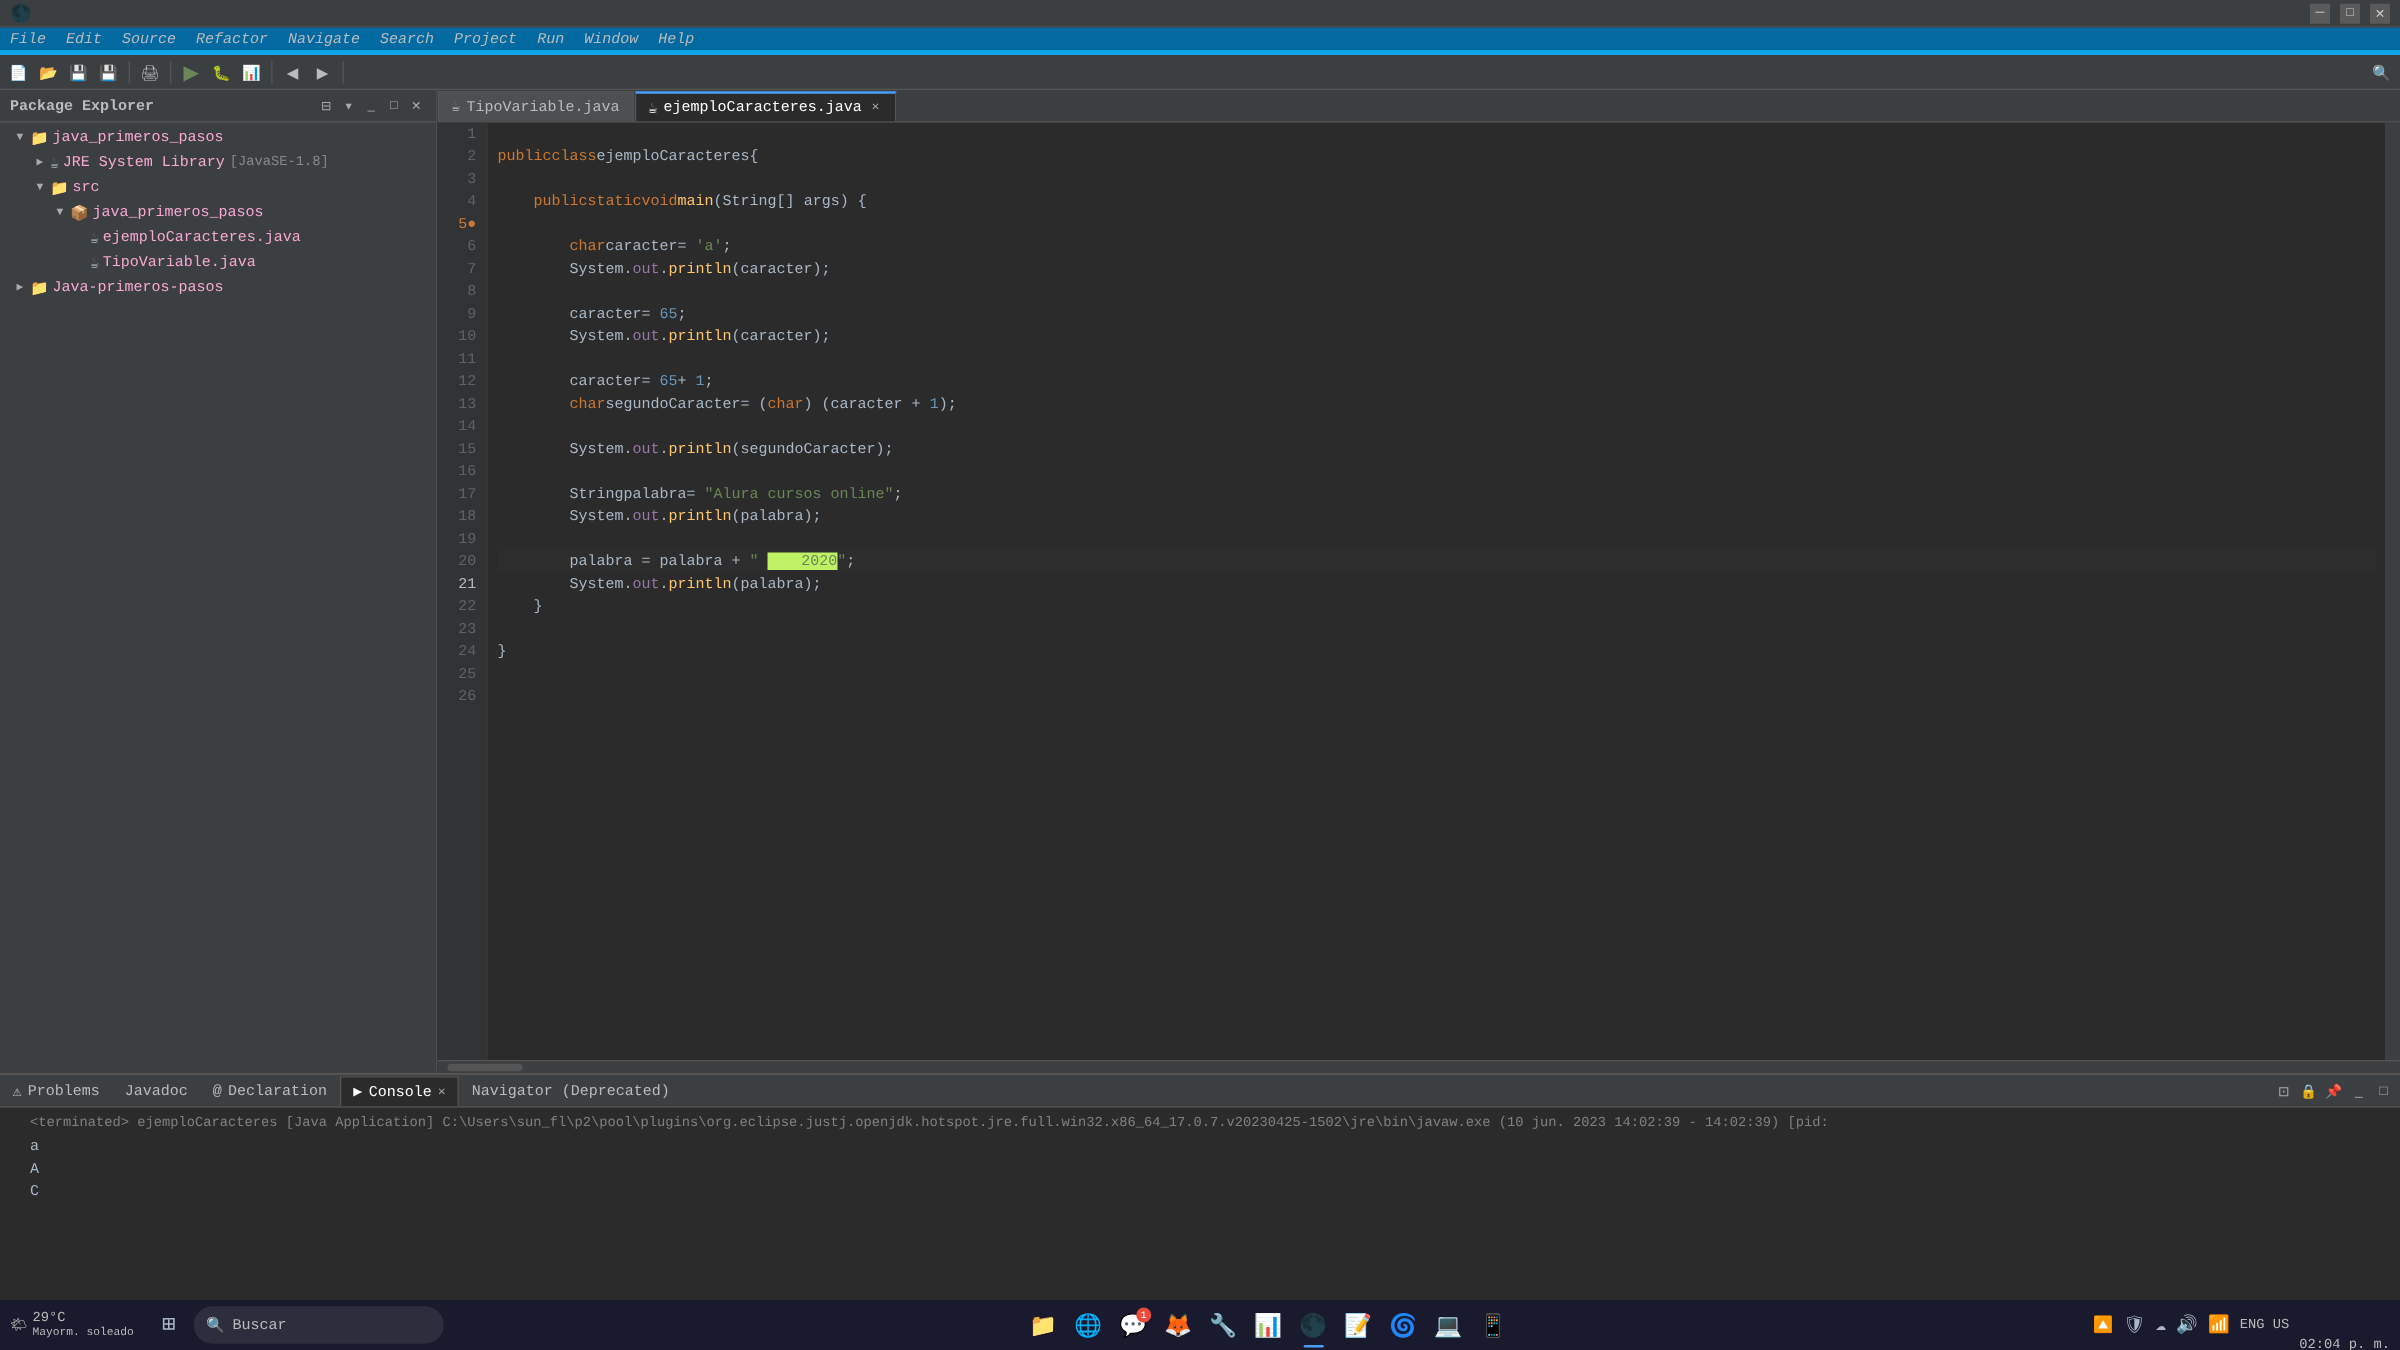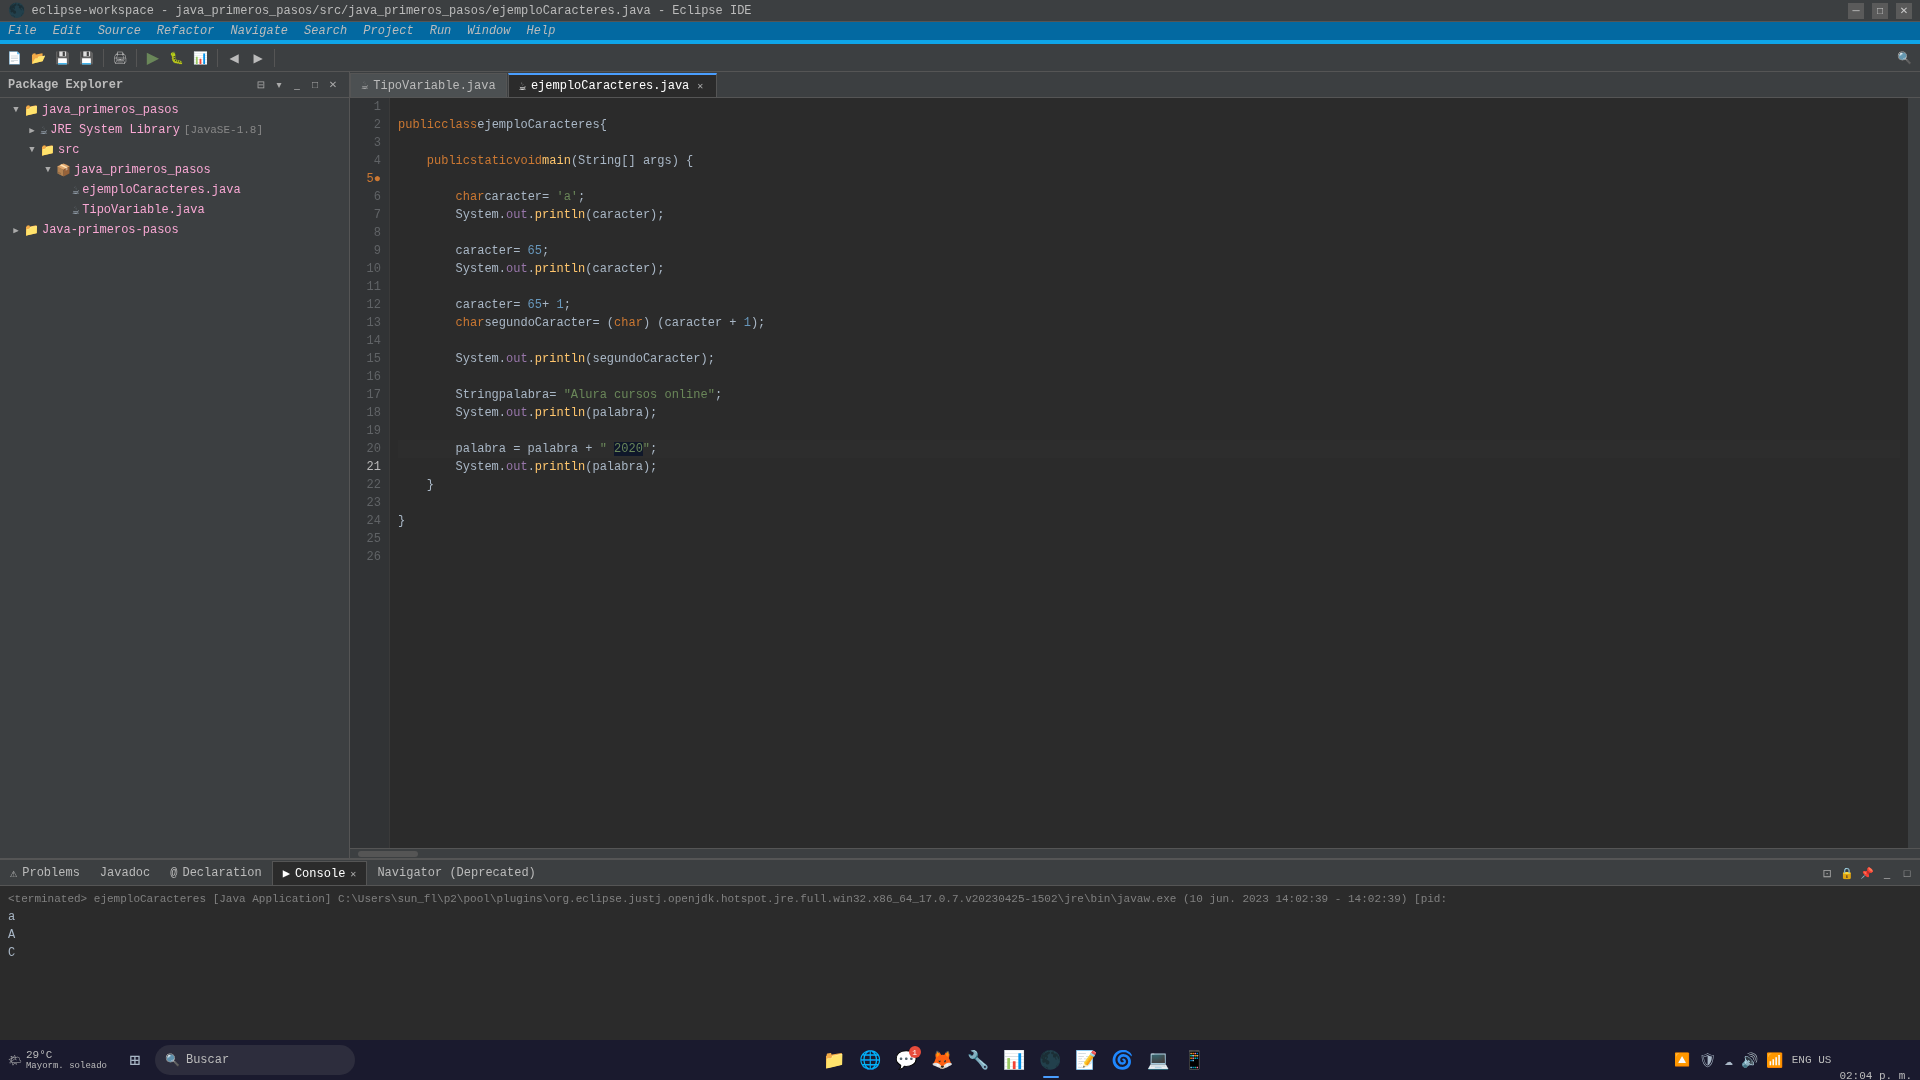--- a/index.html
+++ b/index.html
@@ -279,21 +279,21 @@
       background: transparent;
       border: none;
       color: #aaa;
       cursor: pointer;
       font-size: 11px;
       display: flex; align-items: center; justify-content: center;
     }
 
     .console-content {
       flex: 1;
-      padding: 4px 8px;
+      padding: 4px 24px;
       font-size: 12px;
       color: #a9b7c6;
       overflow: auto;
       line-height: 18px;
     }
     .console-terminated {
       color: #808080;
       font-size: 11px;
     }
     .console-output {
@@ -407,36 +407,36 @@
     }
 
     
     .editor-scrollbar {
       width: 12px;
       background: #3c3f41;
     }
 
     
     .selection-highlight {
-      background: #0f172a;
+      background: #bef264;
       display: inline;
+      padding-left: 27px;
     }
 
     .bottom-tab-bar-wrapper {
       display: flex;
       width: 100%;
       align-items: center;
     }
   </style>
 </head>
 <body>
 
 <div class="title-bar">
   <span class="title-bar-icon">🌑</span>
-  <span>eclipse-workspace - java_primeros_pasos/src/java_primeros_pasos/ejemploCaracteres.java - Eclipse IDE</span>
   <div class="title-bar-controls">
     <button class="title-bar-btn">─</button>
     <button class="title-bar-btn">□</button>
     <button class="title-bar-btn">✕</button>
   </div>
 </div>
 
 <div class="menu-bar">
   <div class="menu-item">File</div>
   <div class="menu-item">Edit</div>

